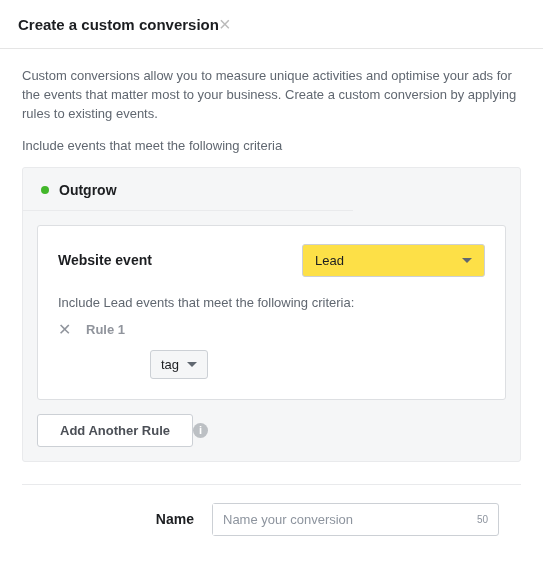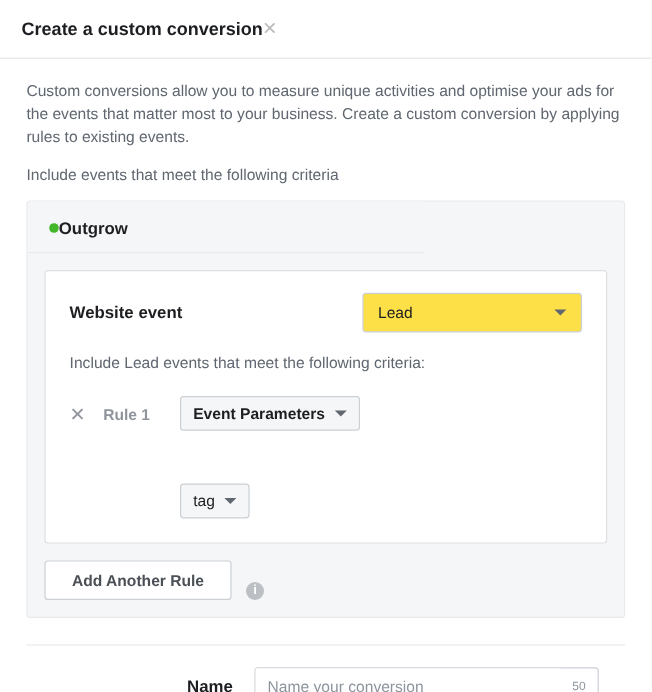--- a/index.html
+++ b/index.html
@@ -43,20 +43,21 @@
       margin-bottom: 14px;
     }
     .pixel-block {
       background: #f5f6f7;
       border: 1px solid #e9eaec;
       border-radius: 3px;
     }
     .pixel-tab {
       display: flex;
       align-items: center;
+      gap: 10px;
       padding: 14px 18px 12px 18px;
       background: #f5f6f7;
       width: 330px;
       border-bottom: 1px solid #e9eaec;
       border-top-left-radius: 3px;
     }
     .green-dot {
       width: 8px;
       height: 8px;
       border-radius: 50%;
@@ -101,21 +102,21 @@
     }
     .caret {
       width: 0; height: 0;
       border-left: 5px solid transparent;
       border-right: 5px solid transparent;
       border-top: 5px solid #606770;
     }
     .lead-criteria {
       color: #606770;
       font-size: 13px;
-      margin-bottom: 20px;
+      margin-bottom: 4px;
     }
     .rule-row {
       display: flex;
       align-items: flex-start;
       gap: 14px;
     }
     .rule-remove {
       font-size: 16px;
       color: #90949c;
       cursor: pointer;
@@ -158,22 +159,22 @@
       flex: 1;
       border: 1px solid #ccd0d5;
       border-radius: 3px;
       padding: 7px 10px;
       font-size: 13px;
       color: #1c1e21;
     }
     .param-input::placeholder { color: #8d949e; }
     .add-rule-row {
       display: flex;
-      align-items: flex-end;
-      gap: 12px;
+      align-items: center;
+      gap: 0;
       margin: 14px;
     }
     .add-rule-btn {
       background: #fff;
       border: 1px solid #ccd0d5;
       border-radius: 3px;
       padding: 8px 22px;
       font-size: 13px;
       font-weight: bold;
       color: #4b4f56;
@@ -256,26 +257,20 @@
         </div>
       </div>
 
       <p class="lead-criteria">Include Lead events that meet the following criteria:</p>
 
       <div class="rule-row">
         <span class="rule-remove">✕</span>
         <span class="rule-label">Rule 1</span>
         <div class="rule-controls">
           <div class="chip-row">
-            <div class="chip">
-              <span>Event Parameters</span>
-              <span class="caret"></span>
-            </div>
-          </div>
-          <div class="chip-row">
             <div class="chip small">
               <span>tag</span>
               <span class="caret"></span>
             </div>
           </div>
         </div>
       </div>
     </div>
 
     <div class="add-rule-row">

